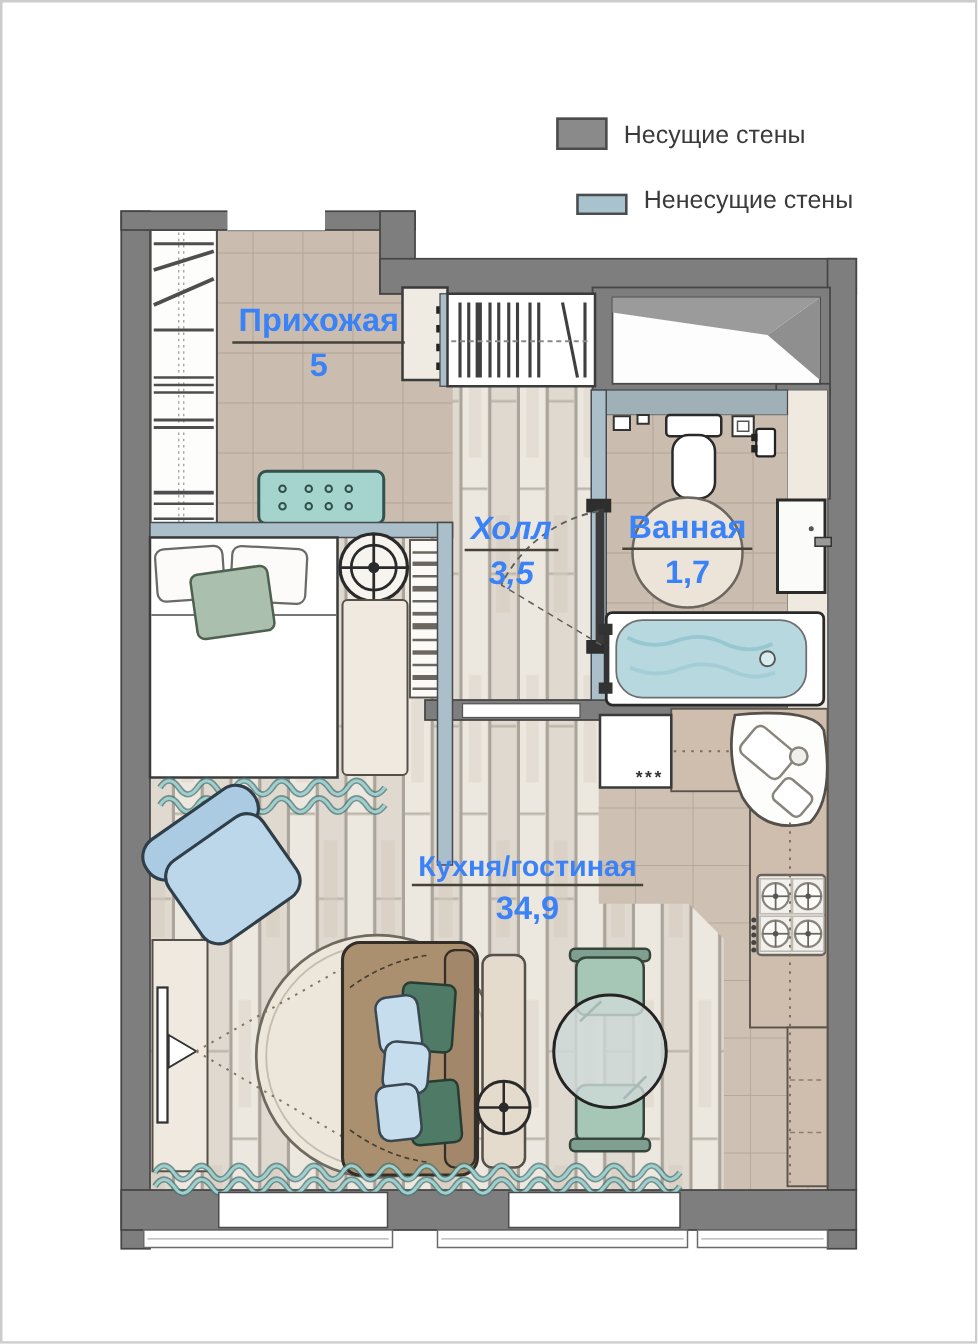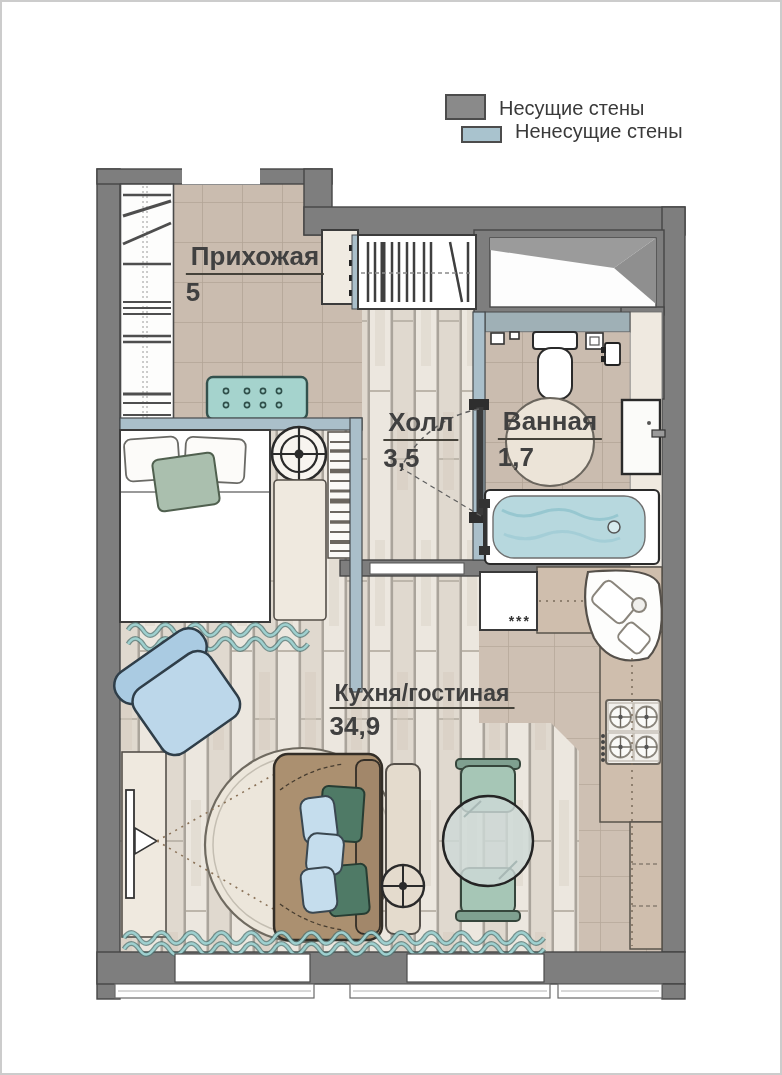--- a/index.html
+++ b/index.html
@@ -4,26 +4,26 @@
 <style>
   html,body{margin:0;padding:0;background:#ffffff;}
   .canvas{
     position:relative;width:782px;height:1075px;background:#ffffff;
     font-family:"Liberation Sans","DejaVu Sans",sans-serif;
     border:2px solid #cccccc;box-sizing:border-box;overflow:hidden;
   }
   svg.plan{position:absolute;left:0;top:0;}
   .legend{position:absolute;left:443px;top:92px;}
   .legend-row{display:flex;align-items:flex-end;gap:13px;}
-  .legend-row + .legend-row{margin-top:0;padding-left:16px;}
+  .legend-row + .legend-row{margin-top:29px;padding-left:16px;}
   .swatch{border:2px solid #4c4c4c;box-sizing:border-box;}
   .swatch.load{width:41px;height:26px;background:#8a8a8a;}
   .swatch.nonload{width:41px;height:17px;background:#a9c3ce;}
   .legend-label{font-size:20px;color:#3a3a3a;font-weight:500;white-space:nowrap;}
-  .room-label{position:absolute;transform:translateX(-50%);text-align:left;color:#404040;font-weight:600;line-height:1.15;}
+  .room-label{position:absolute;transform:translateX(-50%);text-align:center;color:#3b82f6;font-weight:600;line-height:1.15;}
   .room-label .rname{display:inline-block;font-size:26px;border-bottom:2px solid #45423a;padding:0 5px 1px;white-space:nowrap;}
   .room-label .rarea{font-size:26px;margin-top:3px;}
   .room-label.kitchen .rname{font-size:23px;}
 </style>
 </head>
 <body>
 
 <div class="canvas">
 
 <svg class="plan" width="782" height="1075" viewBox="0 0 782 1075">
@@ -411,21 +411,21 @@
   <div class="legend-row">
     <div class="swatch nonload"></div>
     <div class="legend-label">Ненесущие стены</div>
   </div>
 </div>
 
 <div class="room-label" style="left:253px;top:240px;">
   <span class="rname">Прихожая</span>
   <div class="rarea">5</div>
 </div>
-<div class="room-label" style="left:419px;top:406px;">
+<div class="room-label" style="left:407px;top:406px;font-style:italic;">
   <span class="rname">Холл</span>
   <div class="rarea">3,5</div>
 </div>
 <div class="room-label" style="left:548px;top:405px;">
   <span class="rname">Ванная</span>
   <div class="rarea">1,7</div>
 </div>
 <div class="room-label kitchen" style="left:420px;top:678px;">
   <span class="rname">Кухня/гостиная</span>
   <div class="rarea">34,9</div>

